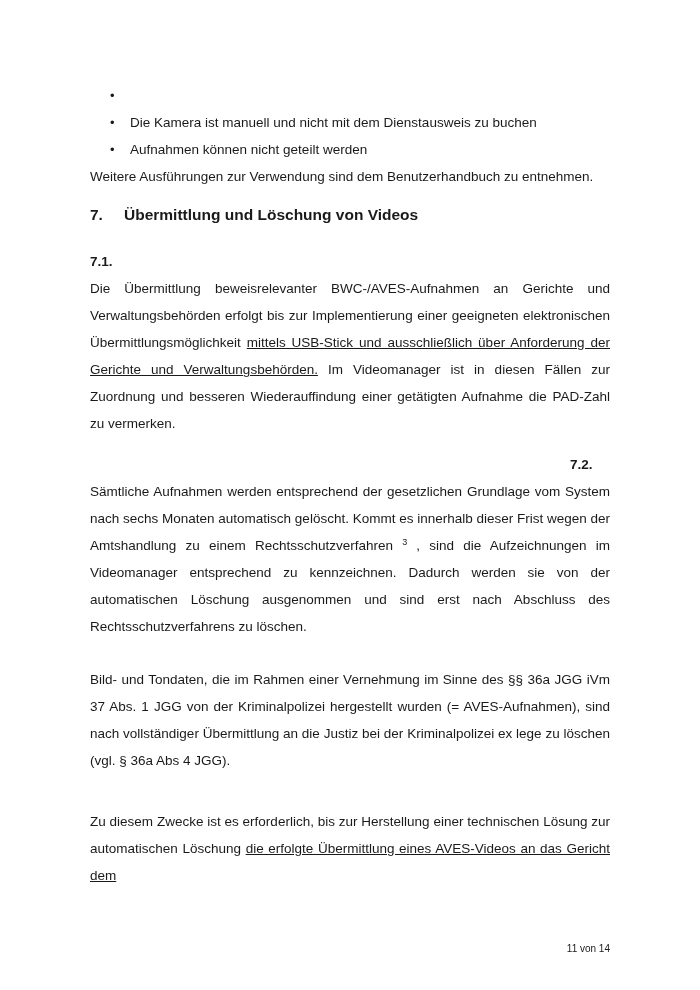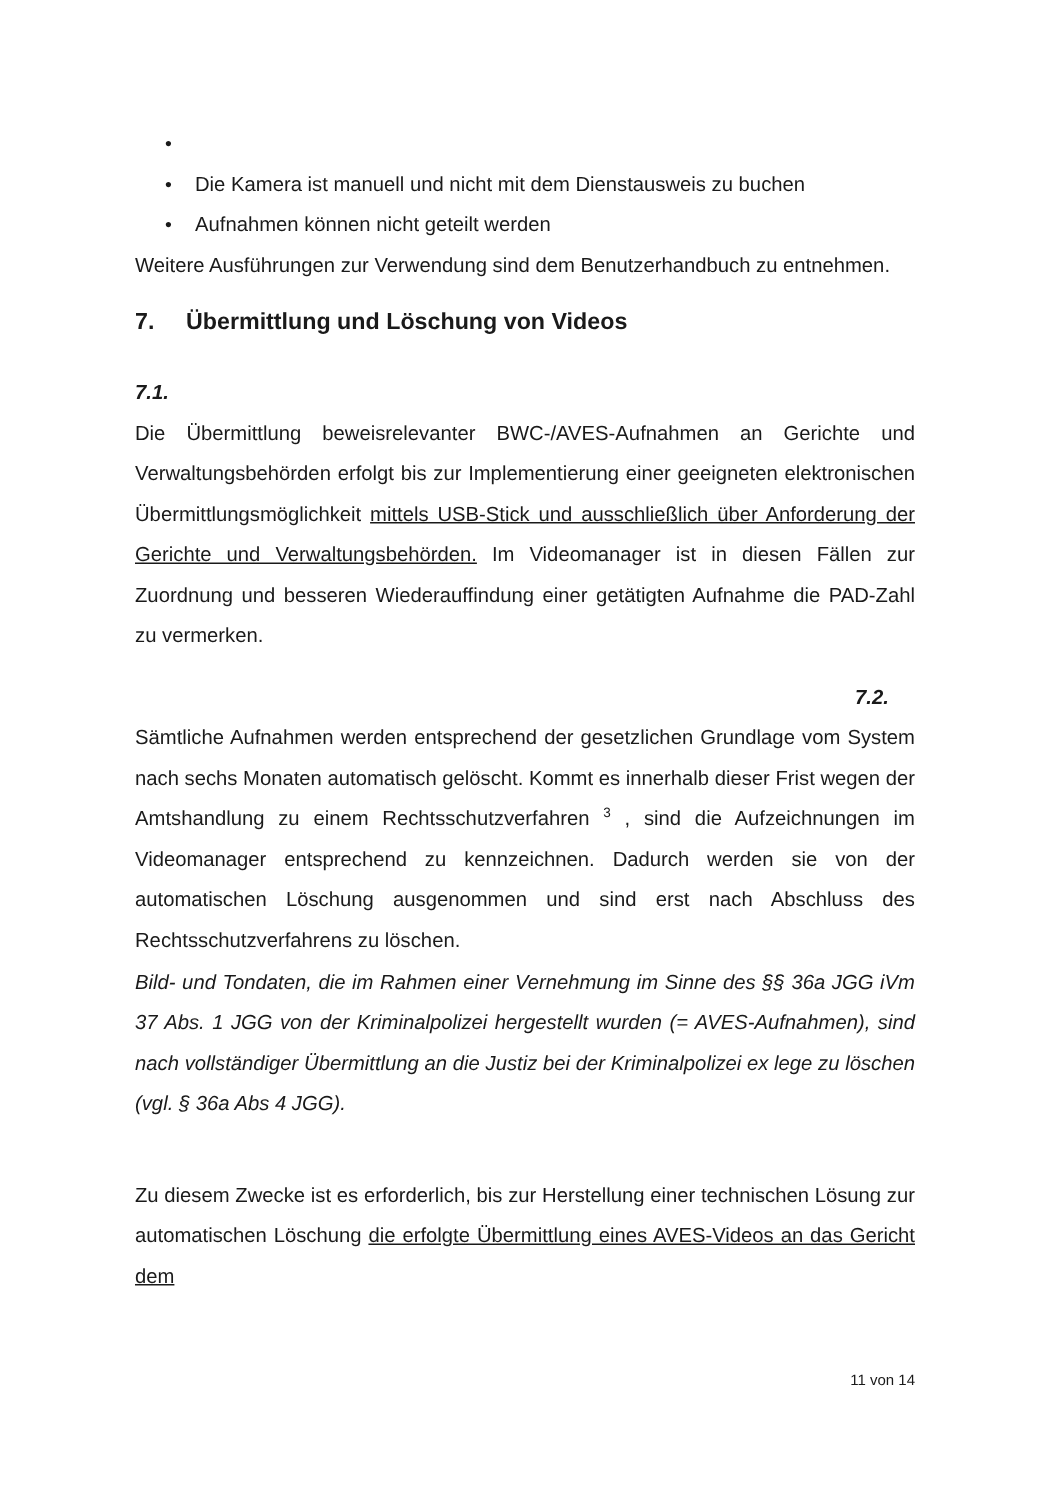--- a/index.html
+++ b/index.html
@@ -41,24 +41,24 @@
     font-weight: bold;
     line-height: 30px;
   }
   .section-heading .num { flex: 0 0 34px; }
   .sub-heading {
     display: flex;
     font-size: 13.5px;
     font-weight: bold;
     line-height: 27px;
   }
-  .sub-heading .num { flex: 0 0 40px; font-style: italic; }
+  .sub-heading .num { flex: 0 0 40px; }
   .mt-71 { margin-top: 18px; }
   .mt-72 { margin-top: 14px; justify-content: flex-end; }
-  .mt-p2 { margin-top: 1px; font-style: italic; }
+  .mt-p2 { margin-top: 26px; }
   .mt-p3 { margin-top: 34px; }
   .u { text-decoration: underline; }
   sup.fn-ref {
     font-size: 9px;
     line-height: 0;
     vertical-align: super;
   }
   .footnote-block {
     position: absolute;
     top: 871px;
@@ -70,21 +70,21 @@
     border-top: 1px solid #1a1a1a;
   }
   .footnote-text {
     margin-top: 8px;
     font-size: 10.5px;
     line-height: 16px;
   }
   .footnote-text sup { font-size: 7.5px; }
   .page-footer {
     position: absolute;
-    top: 914px;
+    top: 942px;
     right: 90px;
     font-size: 10px;
     line-height: 14px;
     color: #1a1a1a;
   }
 </style>
 </head>
 <body>
 
 <div class="page">

